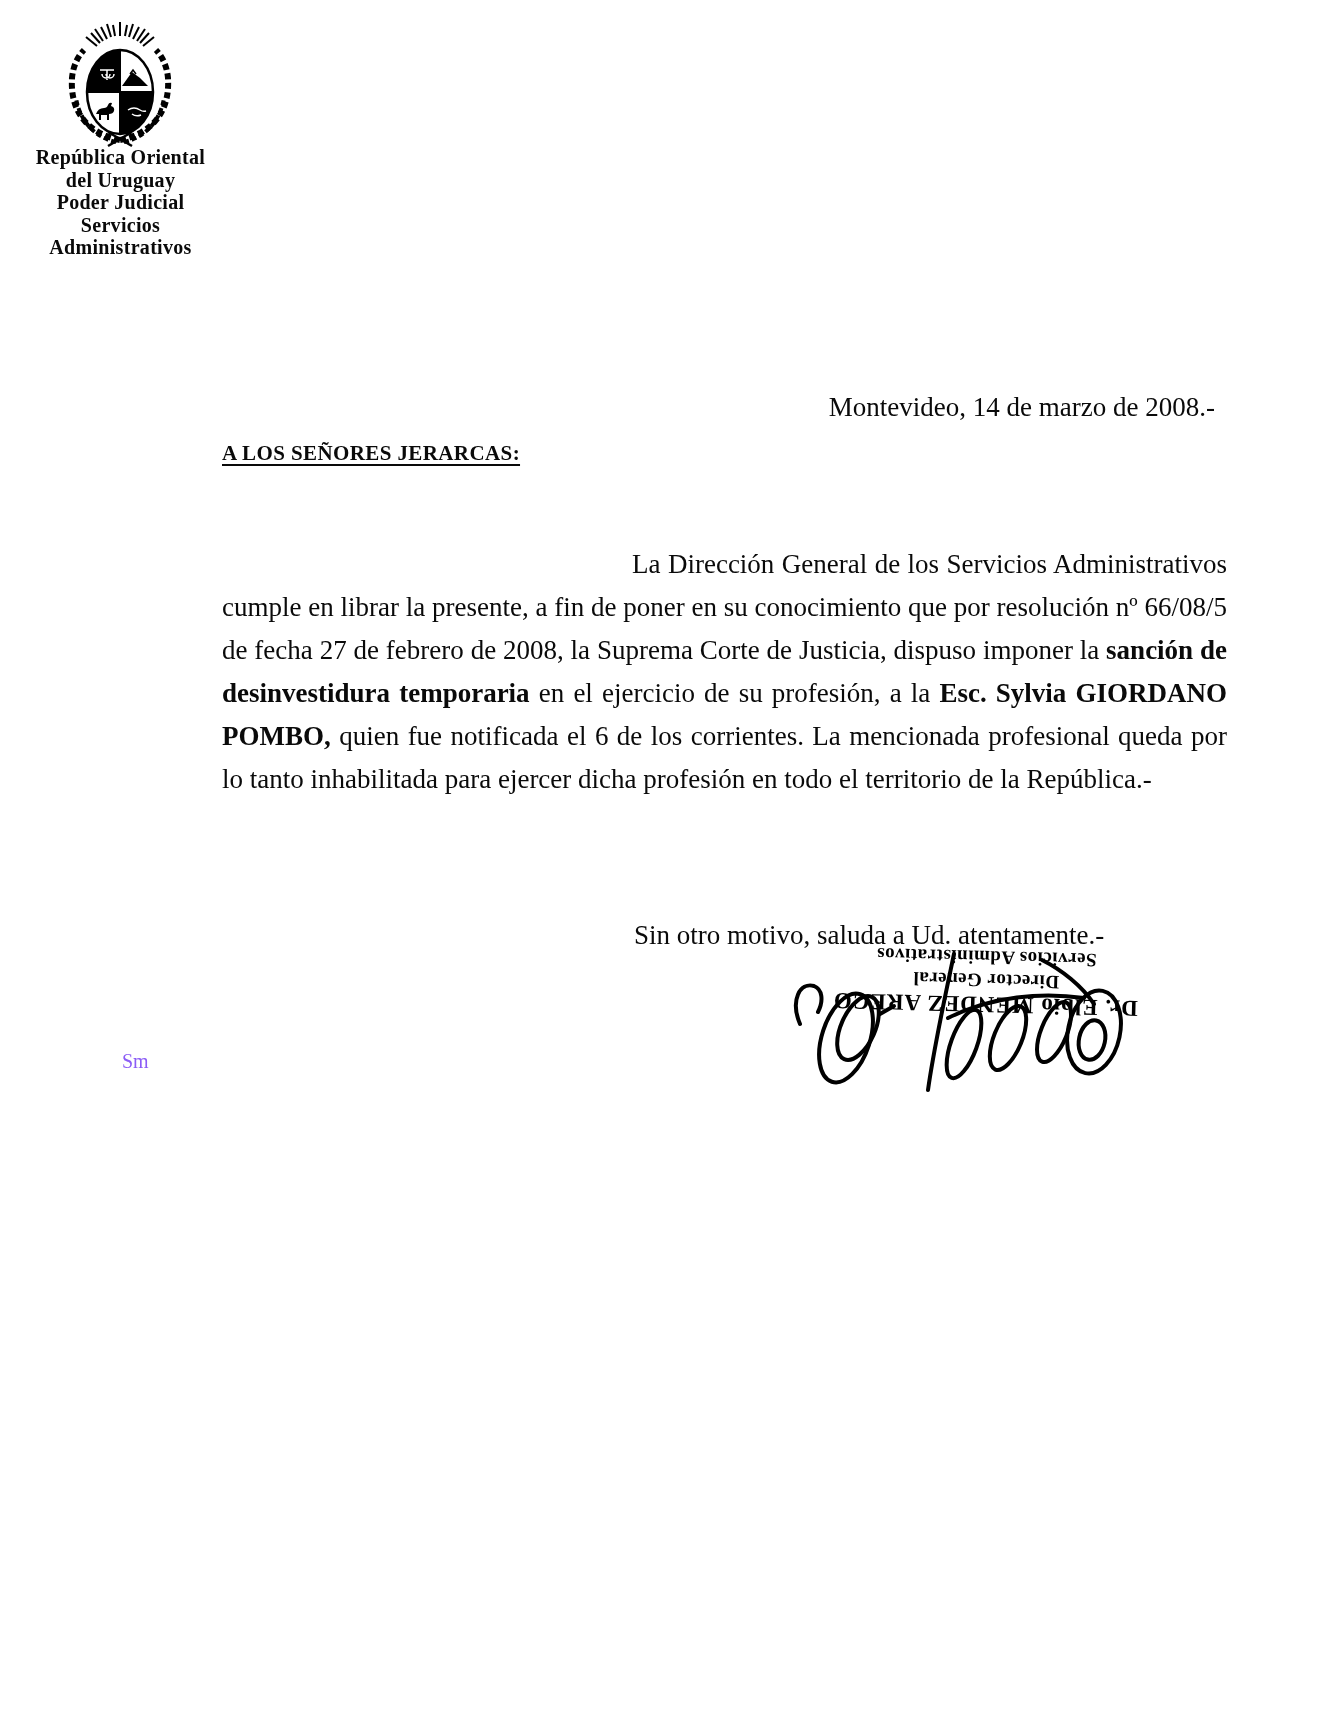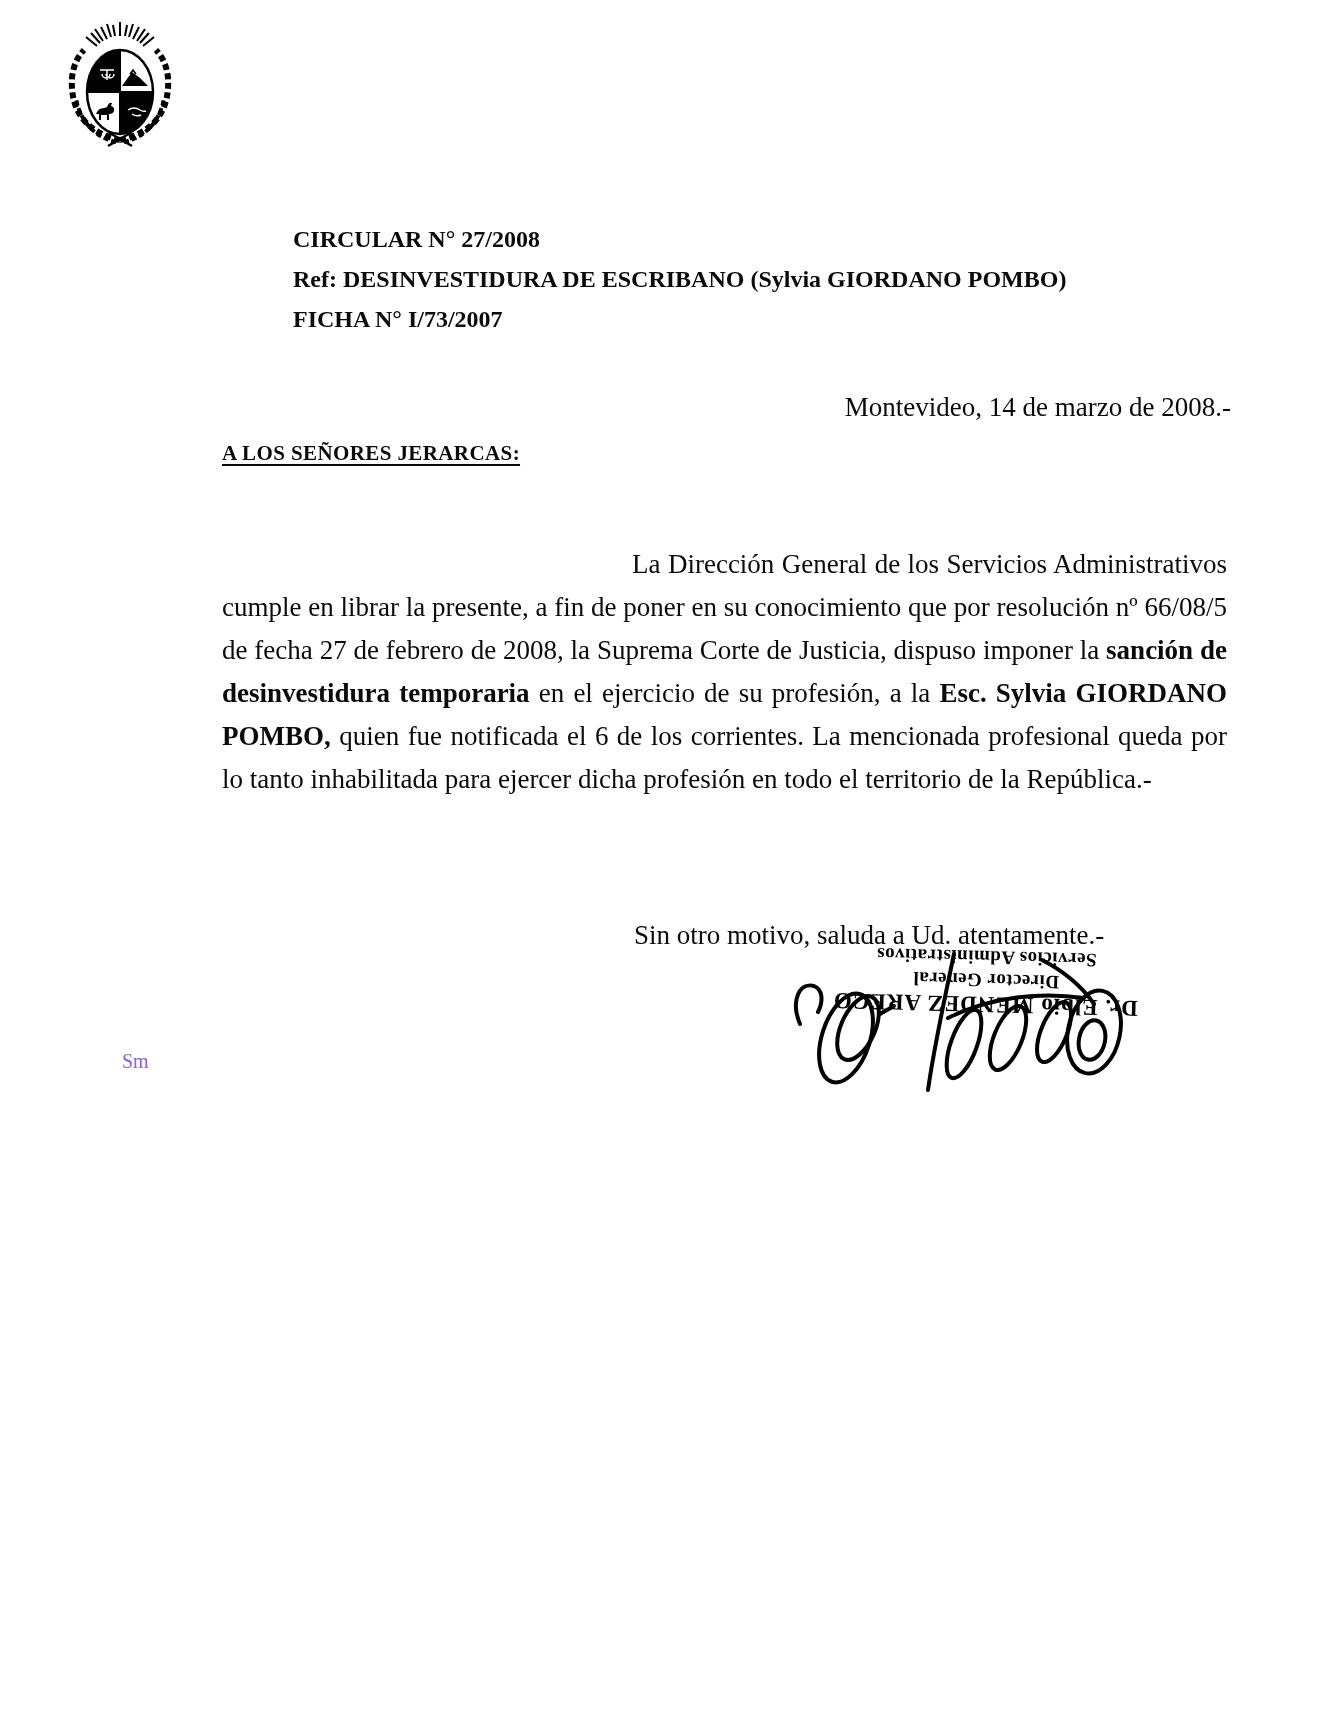--- a/index.html
+++ b/index.html
@@ -19,21 +19,21 @@
     text-align:center;font-weight:bold;font-size:20px;line-height:22.5px;
     letter-spacing:.3px;
   }
   
   .heading-block{
     position:absolute;left:293px;top:219px;width:800px;
     font-weight:bold;font-size:24px;line-height:40px;white-space:nowrap;
   }
   
   .date-line{
-    position:absolute;top:392px;right:100px;
+    position:absolute;top:392px;right:116px;
     font-size:27px;white-space:nowrap;
   }
   
   .addressee{
     position:absolute;left:222px;top:441px;
     font-weight:bold;font-size:21px;letter-spacing:.4px;
     text-decoration:underline;text-decoration-thickness:2px;text-underline-offset:4px;
     white-space:nowrap;
   }
   
@@ -108,26 +108,28 @@
 
       <path d="M66,68 L76,54 L84,60 L92,68 Z" fill="#000" stroke="none"></path>
       <path d="M74,56 l3,-4 l3,4" stroke-width="1.5"></path>
 
       <path d="M40,96 q2,-6 8,-6 q3,0 4,-3 q1,-3 4,-2 l-1,3 q4,1 3,5 q-1,3 -5,3 l0,6 l-2,0 l0,-5 l-6,0 l0,5 l-2,0 l0,-6 q-3,0 -3,0 Z" fill="#000" stroke="none"></path>
 
       <path d="M72,92 q6,-4 12,0 q3,2 6,1 M76,96 q4,3 9,1" stroke="#fff" stroke-width="1.5"></path>
     </g>
   </svg>
 
+  <div class="org-block">
+    <div>República Oriental</div>
+    <div>del Uruguay</div>
+    <div>Poder Judicial</div>
+    <div>Servicios</div>
+    <div>Administrativos</div>
+  </div>
 
-  <div class="heading-block">
-    <div>CIRCULAR N° 27/2008</div>
-    <div>Ref: DESINVESTIDURA DE ESCRIBANO (Sylvia GIORDANO POMBO)</div>
-    <div>FICHA  N° I/73/2007</div>
-  </div>
 
   <div class="date-line">Montevideo, 14 de marzo de 2008.-</div>
 
   <div class="addressee">A LOS SEÑORES JERARCAS:</div>
 
   <div class="body-par"><span>La Dirección General de los Servicios Administrativos cumple en librar la presente, a fin de poner en su conocimiento que por resolución nº 66/08/5 de fecha 27 de febrero de 2008, la Suprema Corte de Justicia, dispuso imponer la </span><b>sanción de desinvestidura temporaria</b><span> en el ejercicio de su profesión, a la </span><b>Esc. Sylvia GIORDANO POMBO,</b><span> quien fue notificada el 6 de los corrientes. La mencionada profesional queda por lo tanto inhabilitada para ejercer dicha profesión en todo el territorio de la República.-</span></div>
 
   <div class="closing-line">Sin otro motivo, saluda a Ud. atentamente.-</div>
 
   <div class="stamp">

